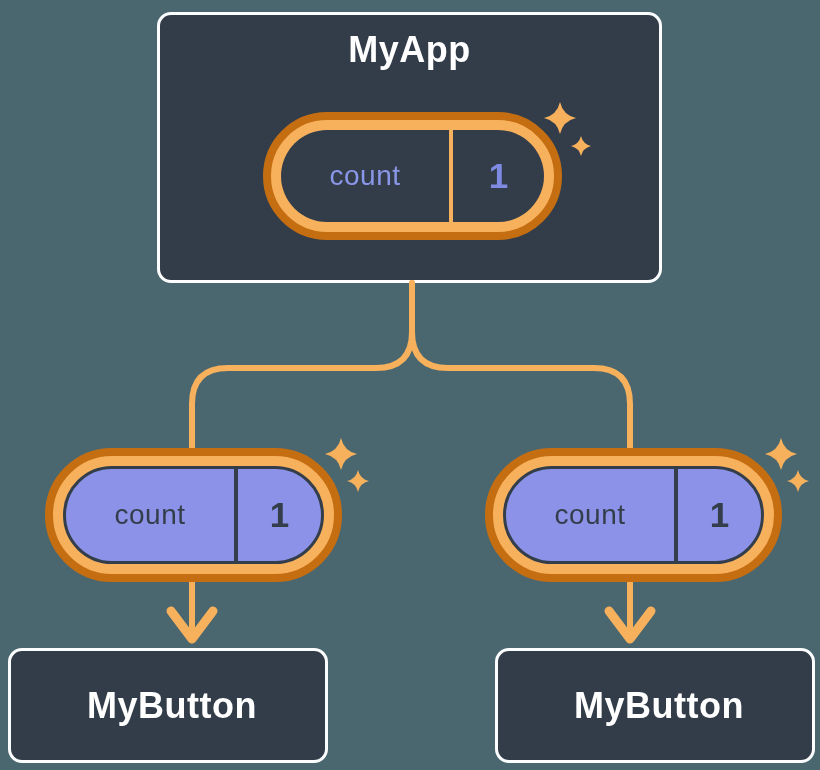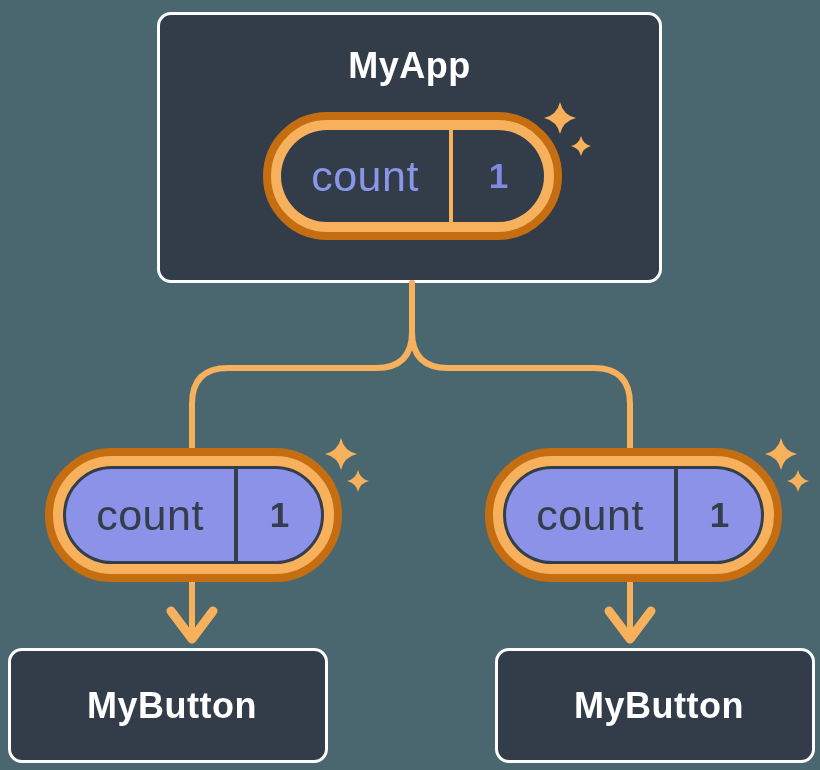--- a/index.html
+++ b/index.html
@@ -29,21 +29,21 @@
   }
   .node--child-1 { left: 8px;   top: 648px; width: 320px; height: 115px; }
   .node--child-2 { left: 495px; top: 648px; width: 320px; height: 115px; }
   .node-title {
     color: #FFFFFF;
     font-size: 36px;
     font-weight: 600;
     letter-spacing: 0.5px;
     text-align: center;
   }
-  .node--root .node-title { margin-top: 30px; }
+  .node--root .node-title { margin-top: 14px; }
 
   
   .layer {
     position: absolute;
     left: 0; top: 0;
     width: 820px; height: 770px;
     pointer-events: none;
   }
 
   
@@ -65,21 +65,21 @@
     display: flex;
     align-items: stretch;
     overflow: hidden;
   }
   .pill--root .pill-body  { background: #333D4A; }
   .pill--child .pill-body { background: #8B92E8; border: 3px solid #343E4B; }
 
   .pill-cell {
     display: flex; align-items: center; justify-content: center;
   }
-  .pill-cell--label { width: 168px; font-size: 43px; font-weight: 500; letter-spacing: 0.5px; }
+  .pill-cell--label { width: 168px; font-size: 28px; font-weight: 500; letter-spacing: 0.5px; }
   .pill-cell--value { flex: 1; font-size: 35px; font-weight: 700; }
   .pill-divider { width: 4px; }
 
   .pill--root .pill-cell--label { color: #8A96E8; }
   .pill--root .pill-cell--value { color: #7F8AE3; }
   .pill--root .pill-divider     { background: #F7B15C; }
 
   .pill--child .pill-cell--label { color: #343E4B; }
   .pill--child .pill-cell--value { color: #343E4B; }
   .pill--child .pill-divider     { background: #343E4B; }

